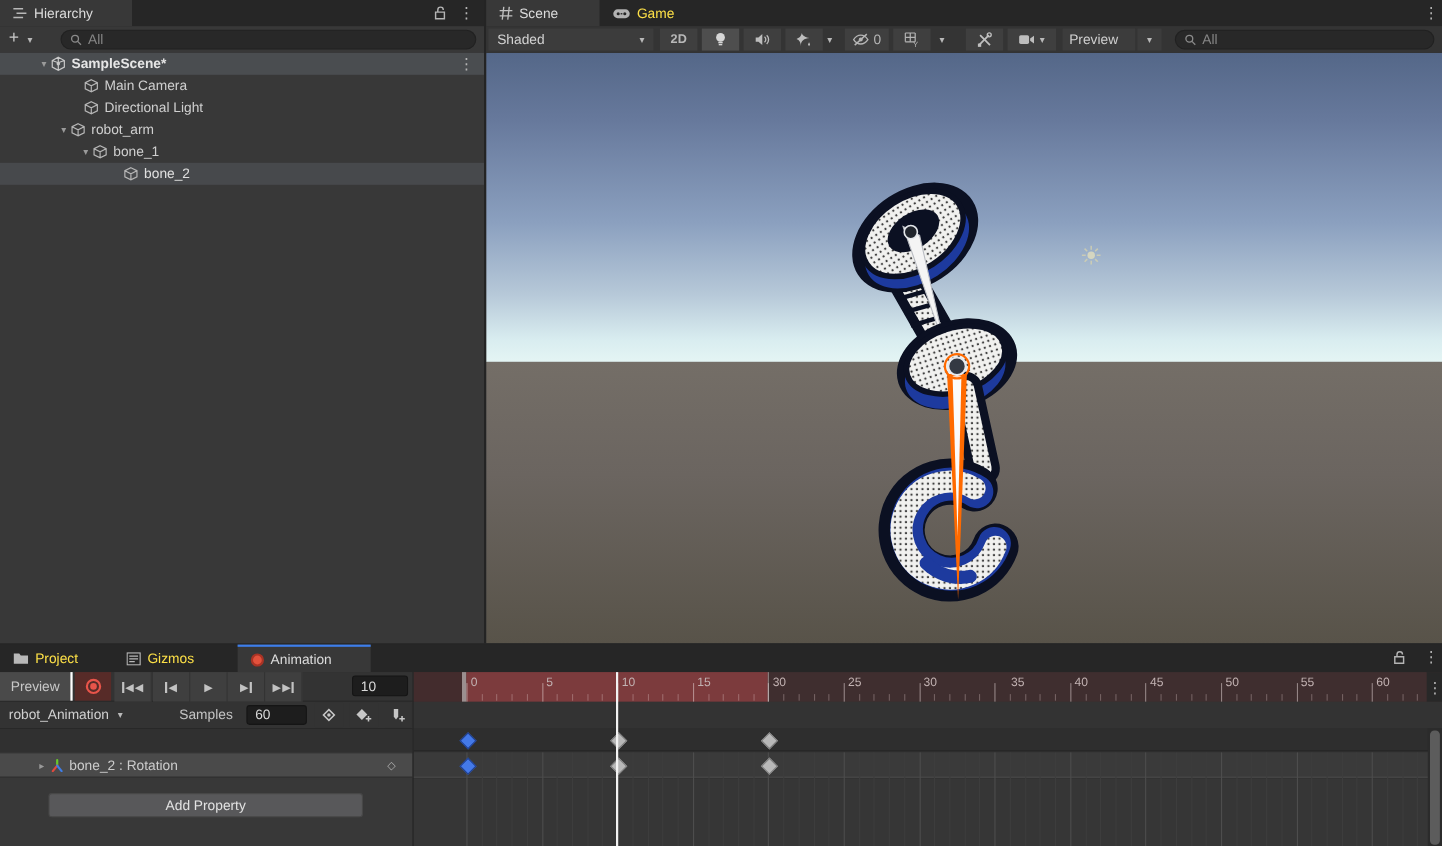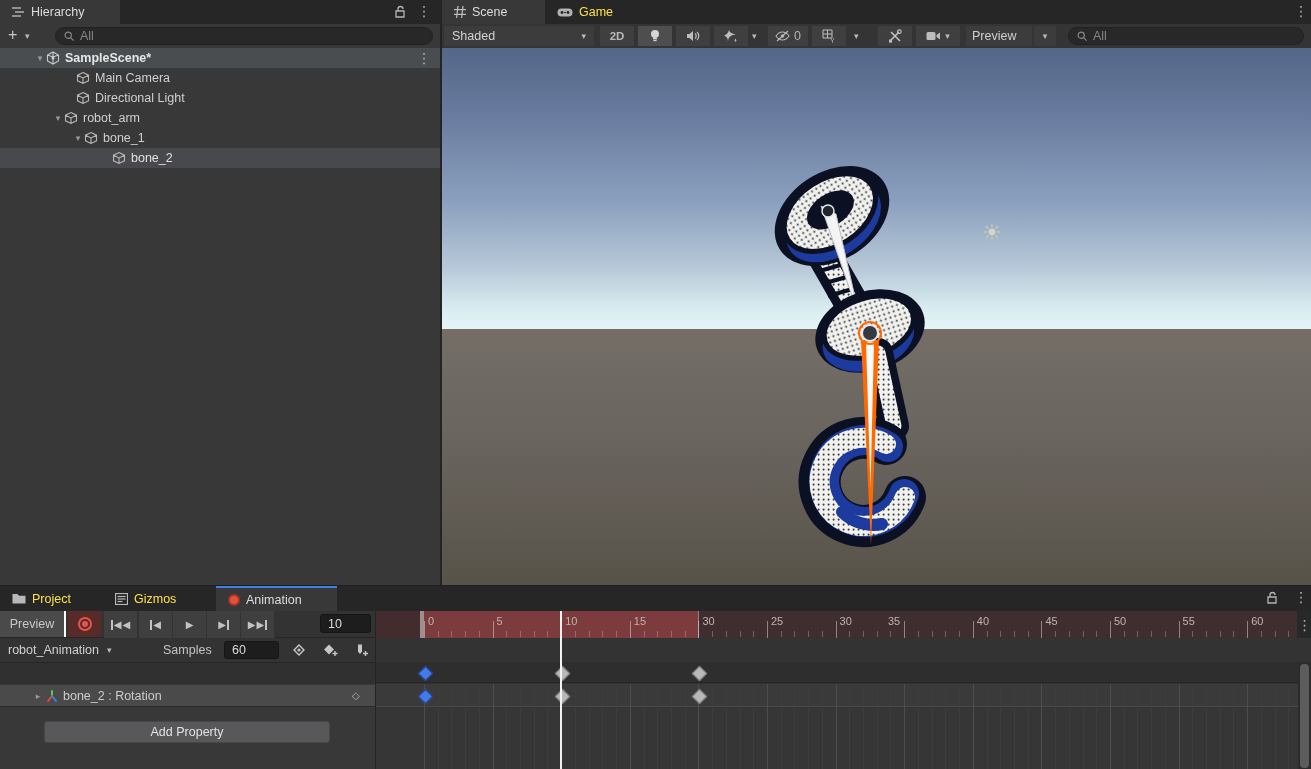--- a/index.html
+++ b/index.html
@@ -521,21 +521,21 @@
             <div class="tickminor" style="left: 884.92px;"></div>
             <div class="tickminor" style="left: 898.64px;"></div>
             <div class="tickminor" style="left: 912.36px;"></div>
             <span class="ticklabel" style="left: 52px;">0</span>
             <span class="ticklabel" style="left: 120.6px;">5</span>
             <span class="ticklabel" style="left: 189.2px;">10</span>
             <span class="ticklabel" style="left: 257.8px;">15</span>
             <span class="ticklabel" style="left: 326.4px;">30</span>
             <span class="ticklabel" style="left: 395px;">25</span>
             <span class="ticklabel" style="left: 463.6px;">30</span>
-            <span class="ticklabel" style="left: 512px;">35</span>
+            <span class="ticklabel" style="left: 543px;">35</span>
             <span class="ticklabel" style="left: 600.8px;">40</span>
             <span class="ticklabel" style="left: 669.4px;">45</span>
             <span class="ticklabel" style="left: 738px;">50</span>
             <span class="ticklabel" style="left: 806.6px;">55</span>
             <span class="ticklabel" style="left: 875.2px;">60</span>
           </div>
         <div class="abs btn" style="left:921px;top:0;width:15px;height:27px;background:#282828;">
           <span class="kebab">⋮</span>
         </div>
       </div>

